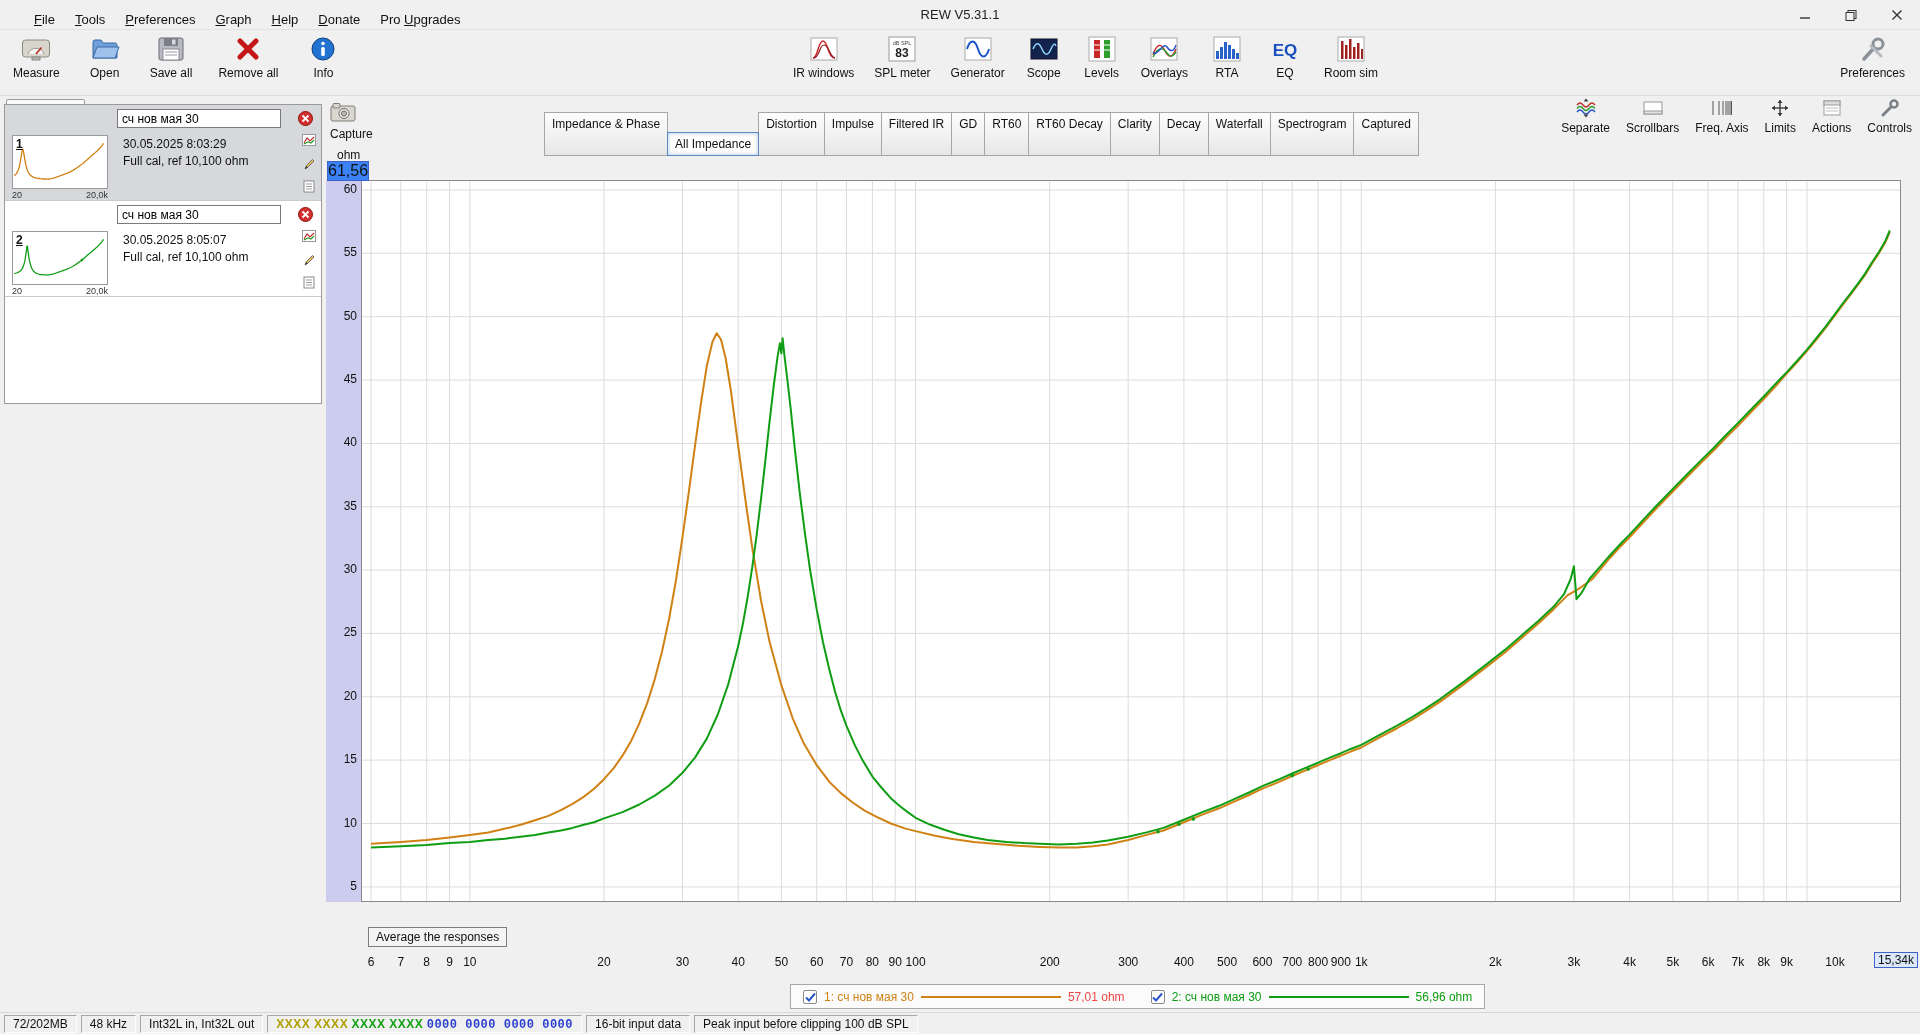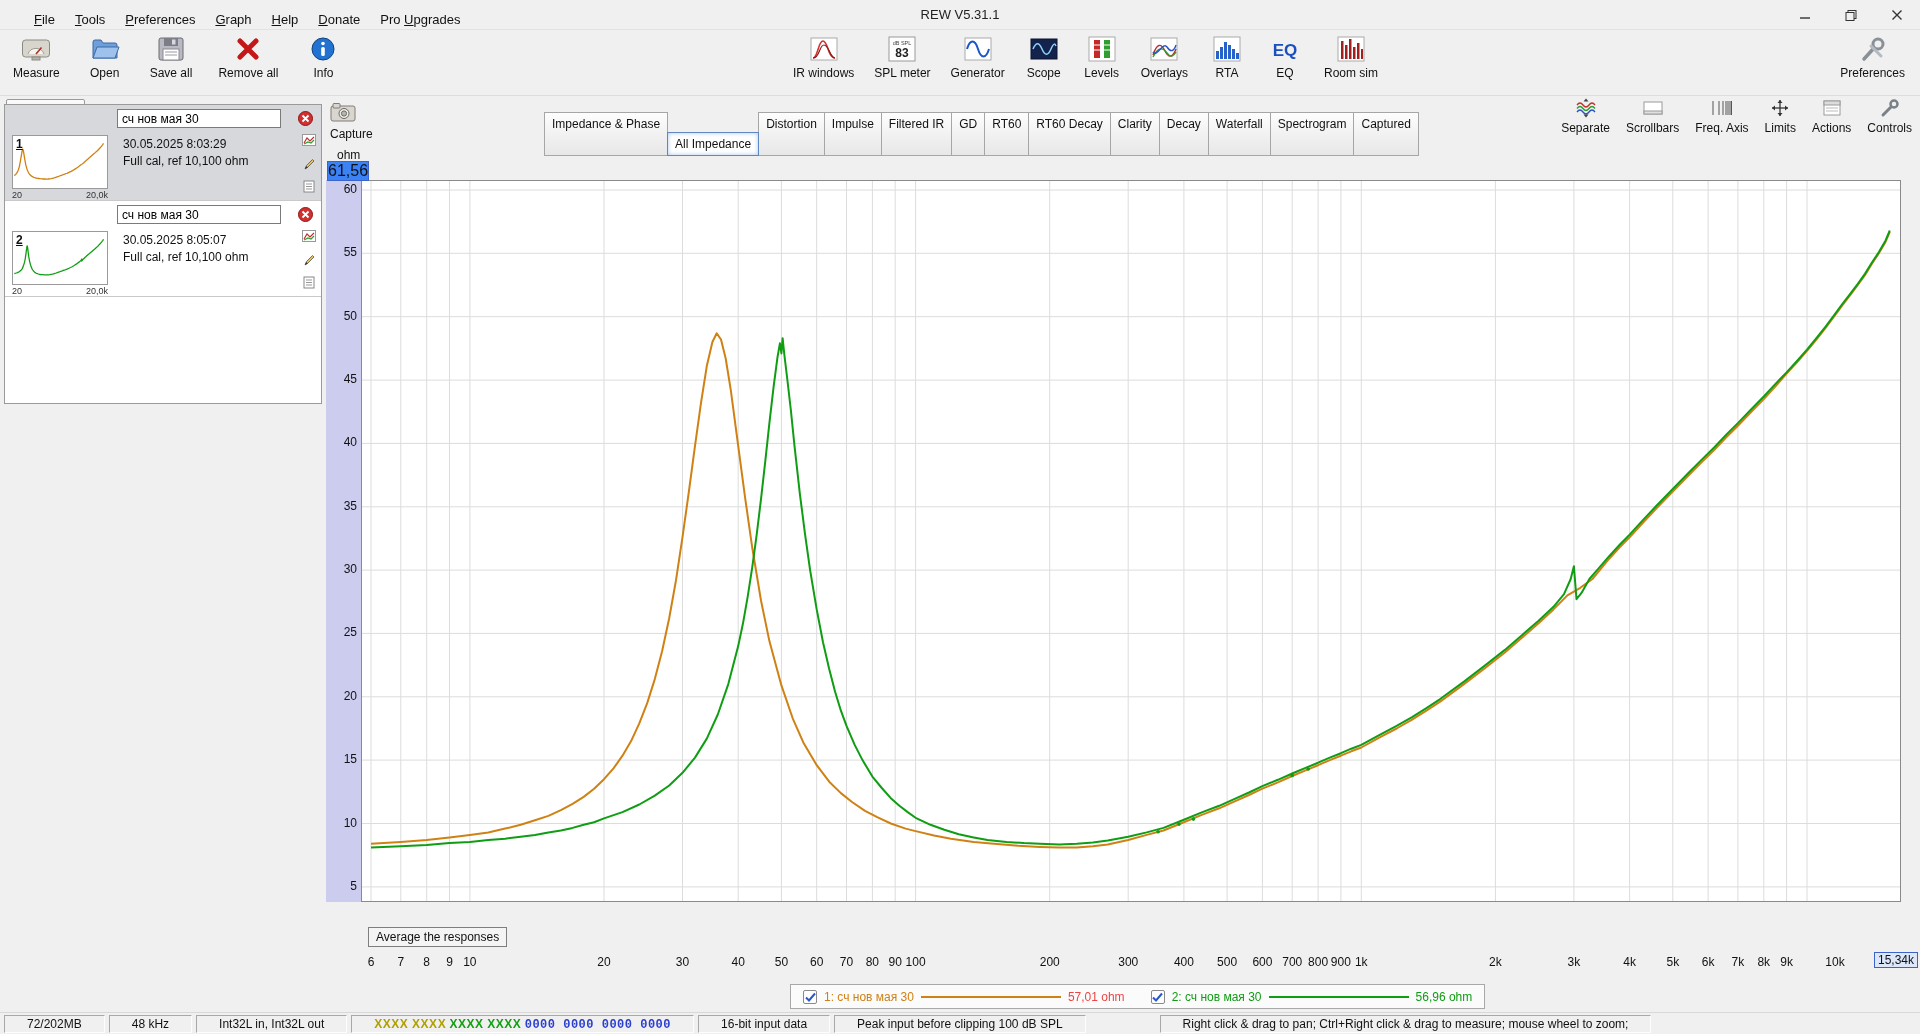--- a/index.html
+++ b/index.html
@@ -59,21 +59,21 @@
   .xlab { position:absolute; transform:translateX(-50%); font-size:12px; color:#111; white-space:nowrap; }
   #graph-tooltip { position:absolute; left:368px; top:927px; font-size:12px; padding:2px 7px; background:#f4f4f4; border:1px solid #7e7e7e; z-index:4; }
   
   #legend { position:absolute; left:766px; top:984px; height:25px; border:1px solid #a8a8a8; background:#fbfbfb; display:flex; align-items:center; gap:26px; padding:0 12px;margin-left:24px; }
   .lentry { display:flex; align-items:center; gap:7px; }
   .lg-label, .lg-value { font-size:12px; white-space:nowrap; }
   .lg-line { width:140px; height:0; border-top:2px solid #000; }
   .lg-check { width:14px; height:14px; background:#fff; border:1px solid #8a8a8a; border-radius:2px; display:flex; align-items:center; justify-content:center; cursor:pointer; }
   
   #statusbar { position:absolute; left:0; top:1012px; width:1920px; height:22px; background:#f0f0f0; display:flex; align-items:center; gap:4px; padding:0 4px; font-size:12px; border-top:1px solid #d8d8d8; }
-  .sect { border:1px solid; border-color:#a8a8a8 #fdfdfd #fdfdfd #a8a8a8; padding:1px 22px; white-space:nowrap; height:18px; line-height:15px; }
+  .sect { border:1px solid; border-color:#a8a8a8 #fdfdfd #fdfdfd #a8a8a8; padding:1px 8px; white-space:nowrap; height:18px; line-height:15px; }
   .sect.hint { margin-left:70px; }
   .m-y { color:#b0a000; font-weight:bold; letter-spacing:0.5px; }
   .m-g { color:#14a014; font-weight:bold; letter-spacing:0.5px; }
   .m-b { color:#2b3fd0; font-weight:bold; letter-spacing:0.5px;font-family:Liberation Mono, monospace; }
 </style>
 </head>
 <body>
 
 <div id="app">
 
@@ -600,16 +600,15 @@
       </span>
     </div>
 
   <div id="statusbar">
     <span class="sect">72/202MB</span>
     <span class="sect">48 kHz</span>
     <span class="sect">Int32L in, Int32L out</span>
     <span class="sect"><span class="m-y">XXXX XXXX</span>&nbsp;<span class="m-g">XXXX XXXX</span>&nbsp;<span class="m-b">0000 0000  0000 0000</span></span>
     <span class="sect">16-bit input data</span>
     <span class="sect">Peak input before clipping 100 dB SPL</span>
-    <span class="sect hint">Right click &amp; drag to pan; Ctrl+Right click &amp; drag to measure; mouse wheel to zoom;</span>
   </div>
 
 </div>
 
 </body></html>

